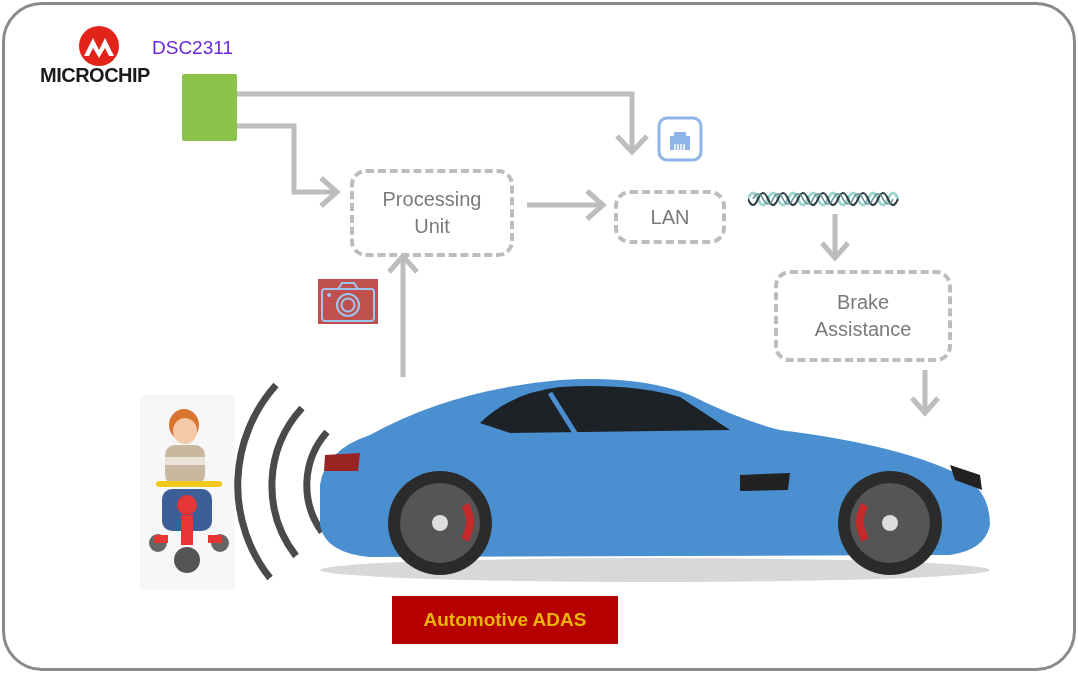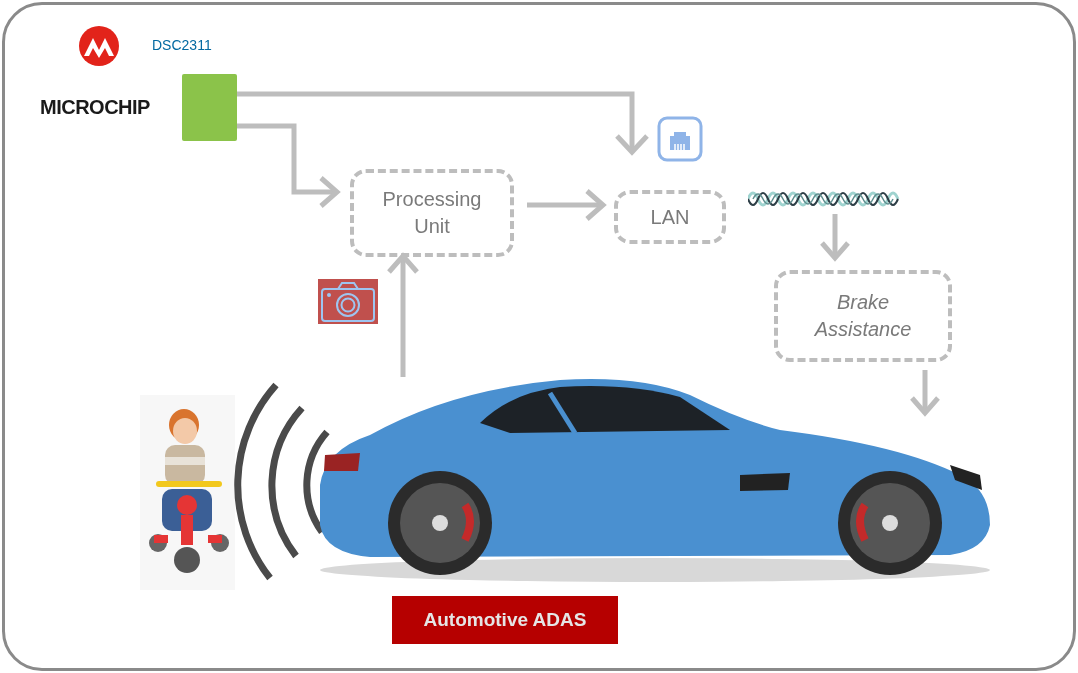--- a/index.html
+++ b/index.html
@@ -1,23 +1,23 @@
 <!DOCTYPE html>
 <html><head>
 <meta charset="utf-8">
 <style>
   html,body{margin:0;padding:0;background:#fff;}
   body{width:1078px;height:673px;position:relative;overflow:hidden;font-family:"Liberation Sans",sans-serif;}
   .frame{position:absolute;left:2px;top:2px;width:1068px;height:663px;border:3px solid #8a8a8a;border-radius:40px;background:#fff;}
   .abs{position:absolute;}
-  .logo-text{font-family:"Liberation Sans",sans-serif;font-weight:bold;font-size:20px;letter-spacing:-0.5px;color:#1a1a1a;margin-top:32px;}
-  .chip-label{font-size:14px;color:#0369a1;}
+  .logo-text{font-family:"Liberation Sans",sans-serif;font-weight:bold;font-size:20px;letter-spacing:-0.5px;color:#1a1a1a;}
+  .chip-label{font-size:19px;color:#6d28d9;}
   .chip{background:#8bc34a;border-radius:2px;}
   .dbox{border:4px dashed #bdbdbd;border-radius:16px;display:flex;align-items:center;justify-content:center;text-align:center;color:#7a7a7a;font-size:20px;line-height:27px;box-sizing:border-box;}
-  .adas{background:#b60000;color:#e5e5e5;font-weight:bold;font-size:19px;display:flex;align-items:center;justify-content:center;}
+  .adas{background:#b60000;color:#eab308;font-weight:bold;font-size:19px;display:flex;align-items:center;justify-content:center;}
   svg{position:absolute;left:0;top:0;}
 </style>
 </head>
 <body>
 
 <div class="frame"></div>
 
 <div class="abs" style="left:76px;top:24px;width:46px;height:44px;">
   <svg width="46" height="44" viewBox="0 0 46 44">
     <circle cx="23" cy="22" r="20" fill="#e2231a"></circle>
@@ -42,21 +42,21 @@
     <polyline points="835,214 835,256"></polyline>
     <polyline points="822,243 835,258 848,243"></polyline>
     <polyline points="925,370 925,410"></polyline>
     <polyline points="912,398 925,413 938,398"></polyline>
   </g>
 </svg>
 
 <div class="abs dbox" style="left:350px;top:169px;width:164px;height:88px;white-space:pre-line;">Processing
 Unit</div>
 <div class="abs dbox" style="left:614px;top:190px;width:112px;height:54px;">LAN</div>
-<div class="abs dbox" style="left:774px;top:270px;width:178px;height:92px;white-space:pre-line;font-style:italic;">Brake
+<div class="abs dbox" style="left:774px;top:270px;width:178px;height:92px;white-space:pre-line;">Brake
 Assistance</div>
 
 <div class="abs" style="left:657px;top:116px;width:46px;height:46px;">
   <svg width="46" height="46" viewBox="0 0 46 46">
     <rect x="2" y="2" width="42" height="42" rx="8" fill="#fff" stroke="#8fb4e8" stroke-width="3"></rect>
     <path d="M13 20 h4 v-4 h12 v4 h4 v14 h-20 z" fill="#8fb4e8"></path>
     <g stroke="#fff" stroke-width="1.5">
         <line x1="18" y1="28" x2="18" y2="34"></line>
         <line x1="21" y1="28" x2="21" y2="34"></line>
         <line x1="24" y1="28" x2="24" y2="34"></line>

